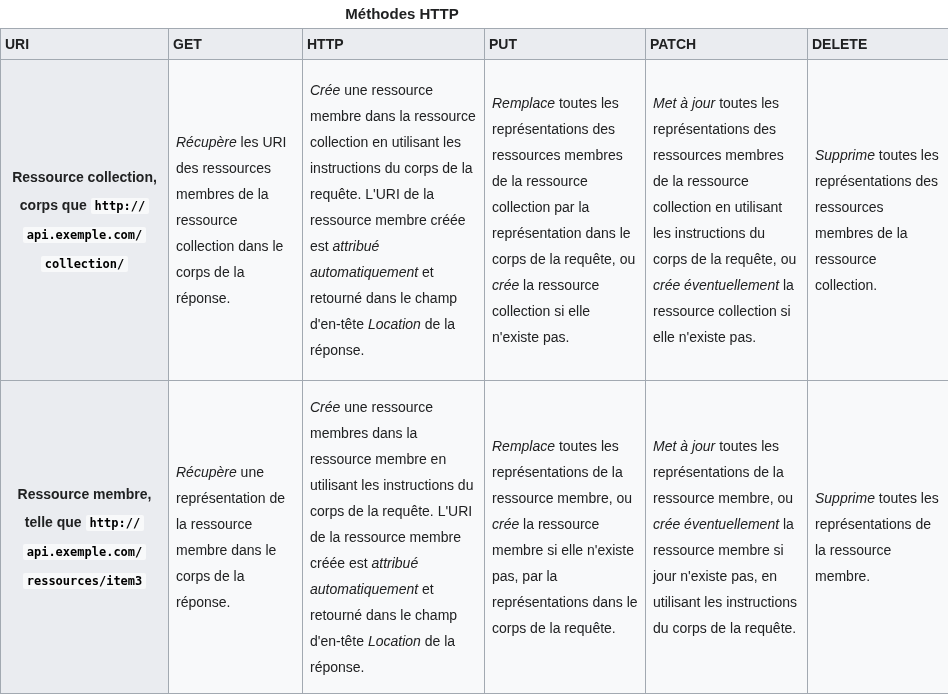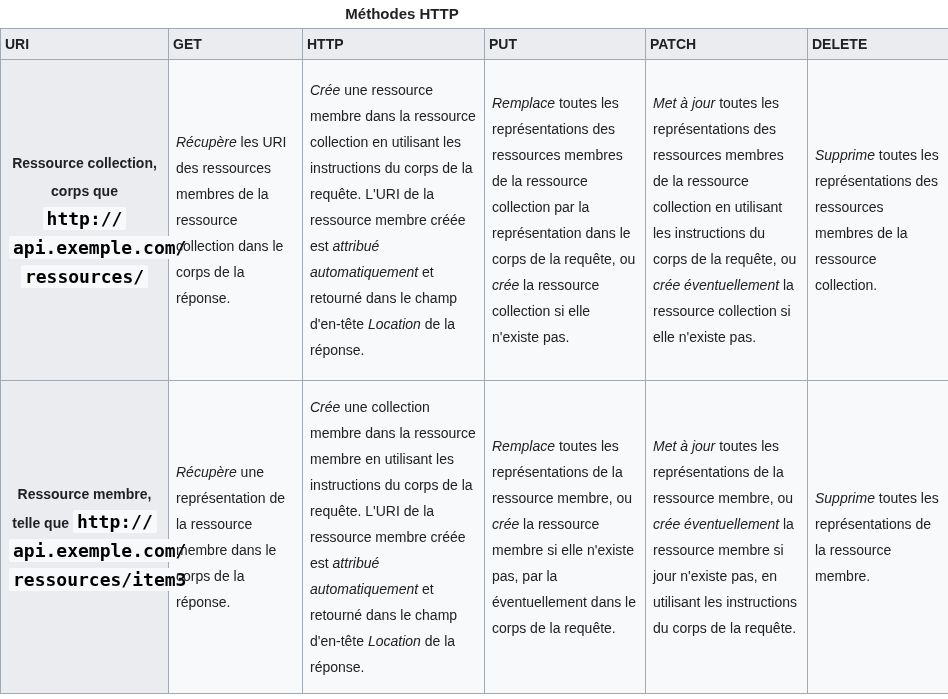--- a/index.html
+++ b/index.html
@@ -56,21 +56,21 @@
     vertical-align: middle;
     text-align: left;
     font-size: 14px;
     line-height: 26px;
     padding: 4px 7px;
     color: #202122;
   }
   code.uri-code {
     font-family: "DejaVu Sans Mono", monospace;
     font-weight: bold;
-    font-size: 18px;
+    font-size: 12px;
     background: #f8f9fa;
     border-radius: 2px;
     padding: 1px 4px;
     color: #000000;
     white-space: nowrap;
   }
 </style>
 </head>
 <body>
 
@@ -91,30 +91,30 @@
         <th>URI</th>
         <th>GET</th>
         <th>HTTP</th>
         <th>PUT</th>
         <th>PATCH</th>
         <th>DELETE</th>
       </tr>
     </thead>
     <tbody>
       <tr class="row-collection">
-        <th class="uri-cell"><b>Ressource collection, corps que</b> <code class="uri-code">http://</code> <code class="uri-code">api.exemple.com/</code> <code class="uri-code">ressources/</code> </th>
+        <th class="uri-cell"><b>Ressource collection, corps que</b> <code class="uri-code">http://</code> <code class="uri-code">api.exemple.com/</code> <code class="uri-code">collection/</code> </th>
         <td class="desc-cell"><i>Récupère</i><span> les URI des ressources membres de la ressource collection dans le corps de la réponse.</span></td>
         <td class="desc-cell"><i>Crée</i><span> une ressource membre dans la ressource collection en utilisant les instructions du corps de la requête. L'URI de la ressource membre créée est </span><i>attribué automatiquement</i><span> et retourné dans le champ d'en-tête </span><i>Location</i><span> de la réponse.</span></td>
         <td class="desc-cell"><i>Remplace</i><span> toutes les représentations des ressources membres de la ressource collection par la représentation dans le corps de la requête, ou </span><i>crée</i><span> la ressource collection si elle n'existe pas.</span></td>
         <td class="desc-cell"><i>Met à jour</i><span> toutes les représentations des ressources membres de la ressource collection en utilisant les instructions du corps de la requête, ou </span><i>crée éventuellement</i><span> la ressource collection si elle n'existe pas.</span></td>
         <td class="desc-cell"><i>Supprime</i><span> toutes les représentations des ressources membres de la ressource collection.</span></td>
       </tr>
       <tr class="row-member">
         <th class="uri-cell"><b>Ressource membre, telle que</b> <code class="uri-code">http://</code> <code class="uri-code">api.exemple.com/</code> <code class="uri-code">ressources/item3</code> </th>
         <td class="desc-cell"><i>Récupère</i><span> une représentation de la ressource membre dans le corps de la réponse.</span></td>
-        <td class="desc-cell"><i>Crée</i><span> une collection membre dans la ressource membre en utilisant les instructions du corps de la requête. L'URI de la ressource membre créée est </span><i>attribué automatiquement</i><span> et retourné dans le champ d'en-tête </span><i>Location</i><span> de la réponse.</span></td>
-        <td class="desc-cell"><i>Remplace</i><span> toutes les représentations de la ressource membre, ou </span><i>crée</i><span> la ressource membre si elle n'existe pas, par la éventuellement dans le corps de la requête.</span></td>
+        <td class="desc-cell"><i>Crée</i><span> une ressource membres dans la ressource membre en utilisant les instructions du corps de la requête. L'URI de la ressource membre créée est </span><i>attribué automatiquement</i><span> et retourné dans le champ d'en-tête </span><i>Location</i><span> de la réponse.</span></td>
+        <td class="desc-cell"><i>Remplace</i><span> toutes les représentations de la ressource membre, ou </span><i>crée</i><span> la ressource membre si elle n'existe pas, par la représentations dans le corps de la requête.</span></td>
         <td class="desc-cell"><i>Met à jour</i><span> toutes les représentations de la ressource membre, ou </span><i>crée éventuellement</i><span> la ressource membre si jour n'existe pas, en utilisant les instructions du corps de la requête.</span></td>
         <td class="desc-cell"><i>Supprime</i><span> toutes les représentations de la ressource membre.</span></td>
       </tr>
     </tbody>
   </table>
 </div>
 
 </body></html>

